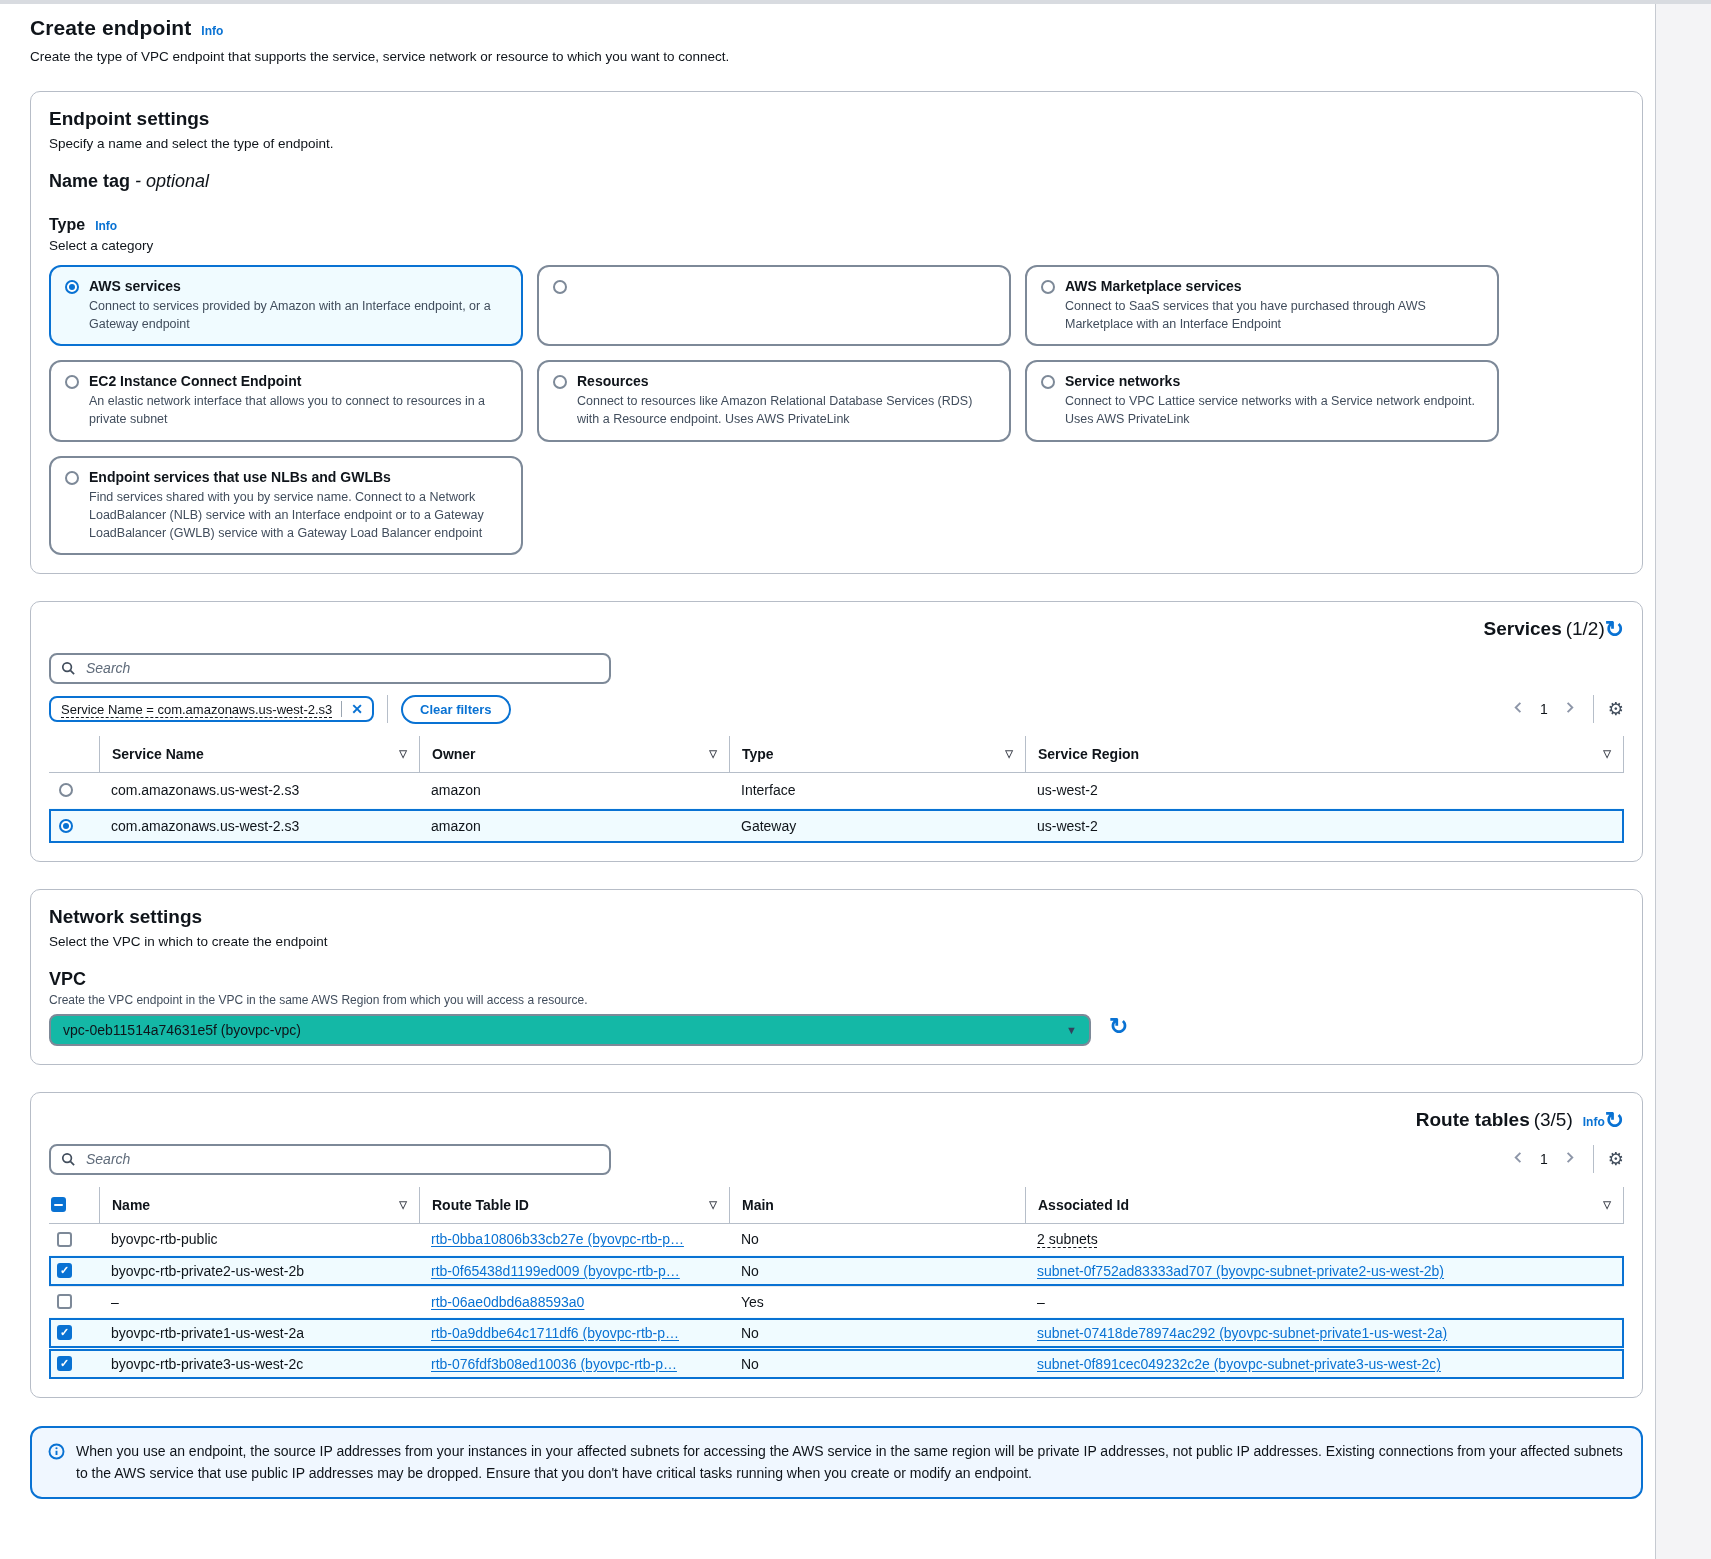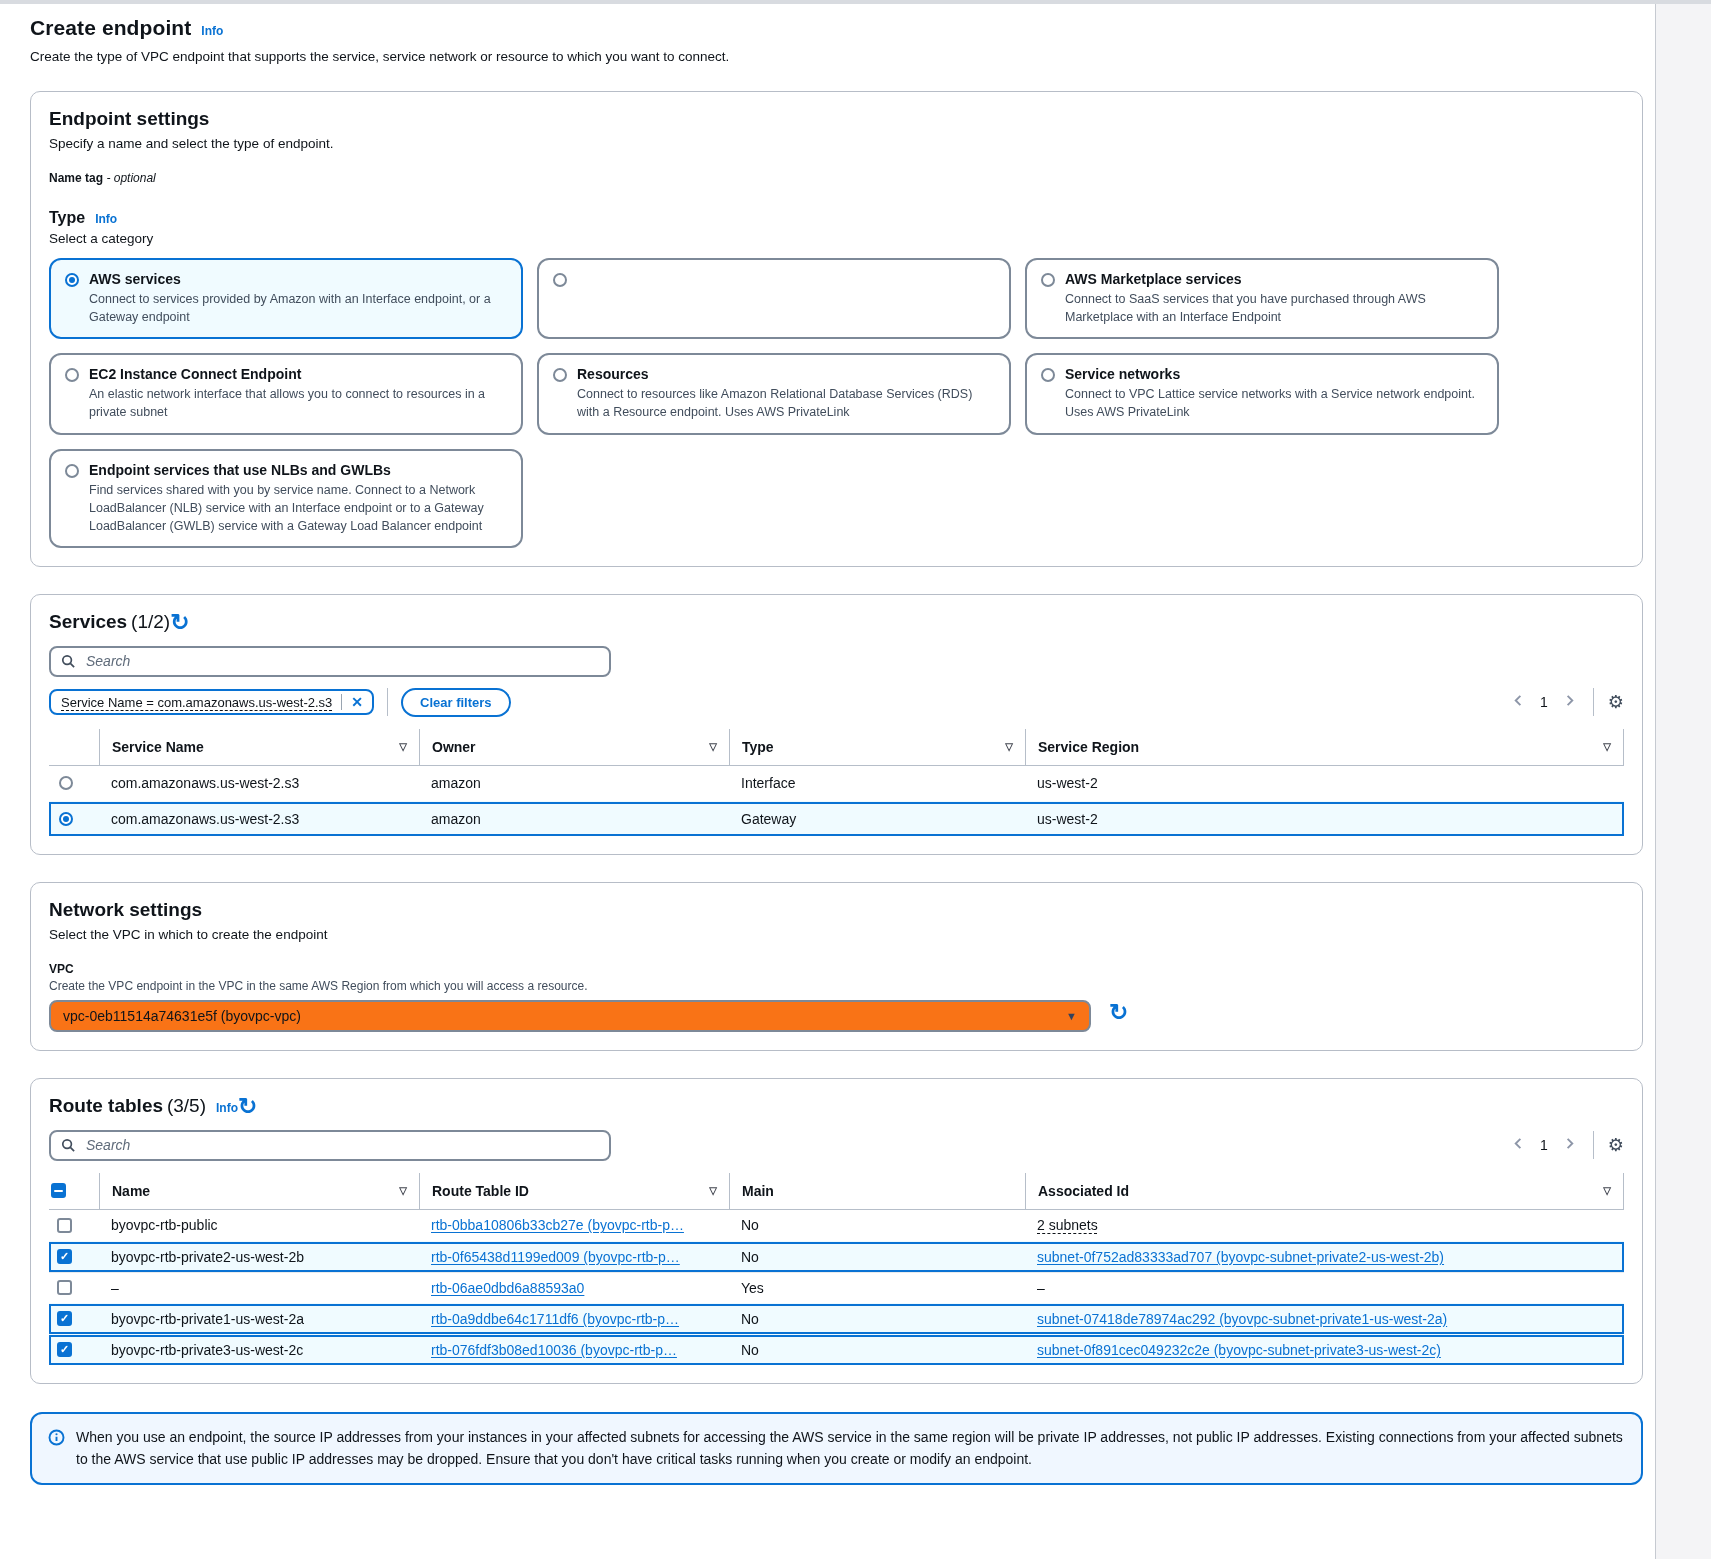--- a/index.html
+++ b/index.html
@@ -13,26 +13,26 @@
     background:#f4f4f6; border-left:1px solid #c6cad1; }
   .content { width:1613px; margin-left:30px; position:relative; }
 
   .page-header { margin-top:12px; }
   .page-title { font-size:21px; font-weight:700; display:inline; letter-spacing:.1px; }
   .info-link { color:#0972d3; font-size:12px; font-weight:700; text-decoration:none; margin-left:10px; cursor:pointer; }
   .page-desc { font-size:13.5px; margin-top:9px; }
 
   .card { border:1px solid #b7bdc7; border-radius:10px; background:#fff;
     padding:16px 18px 18px; margin-top:27px; }
-  .card-head { display:flex; justify-content:flex-start; align-items:flex-start; }
+  .card-head { display:flex; justify-content:flex-end; align-items:flex-start; }
   .card-title { font-size:19px; font-weight:700; display:inline; }
   .card-count { font-size:19px; font-weight:400; }
   .card-sub { font-size:13.5px; margin-top:6px; }
 
-  .field-label { font-size:12px; font-weight:700; margin-top:20px; }
+  .field-label { font-size:18px; font-weight:700; margin-top:20px; }
   .optional { font-style:italic; font-weight:400; }
   .help-text { font-size:12px; color:#414d5c; margin-top:3px; }
   .text-input { margin-top:7px; width:932px; height:31px; border:2px solid #7d8998;
     border-radius:8px; padding:0 12px; font:14px "Liberation Sans", sans-serif; color:#0f141a; display:block; }
 
   .type-row { margin-top:24px; }
   .tile-grid { display:grid; grid-template-columns:repeat(3,474px); gap:14px; margin-top:12px; }
   .tile { border:2px solid #7d8998; border-radius:12px; padding:11px 14px; display:flex; gap:10px;
     background:#fff; cursor:pointer; align-items:flex-start; }
   .tile.selected { border-color:#0972d3; background:#f0fbff; }
@@ -87,21 +87,21 @@
   .cb { width:15px; height:15px; border:2px solid #7d8998; border-radius:3px; background:#fff;
     display:flex; align-items:center; justify-content:center; cursor:pointer; }
   .cb.on, .cb.ind { background:#0972d3; border-color:#0972d3; }
   .cb .mark { color:#fff; font-size:11px; font-weight:700; line-height:1; }
   .cb.ind::after { content:""; width:9px; height:2.5px; background:#fff; border-radius:1px; }
 
   a.link { color:#0972d3; text-decoration:underline; text-underline-offset:2px; cursor:pointer; }
   .dashed-link { color:#0f141a; text-decoration:underline dashed; text-decoration-thickness:1px; text-underline-offset:3px; cursor:pointer; }
 
   .select-box { margin-top:7px; width:1042px; height:32px; border:2px solid #7d8998; border-radius:8px;
-    display:flex; align-items:center; justify-content:space-between; padding:0 12px; cursor:pointer; background:#f97316; }
+    display:flex; align-items:center; justify-content:space-between; padding:0 12px; cursor:pointer; background:#14b8a6; }
   .caret { font-size:11px; color:#33415c; }
   .select-row { display:flex; align-items:center; gap:18px; }
 
   .alert { margin-top:28px; border:2px solid #0972d3; border-radius:12px; background:#f0f7ff;
     padding:13px 16px; display:flex; gap:11px; font-size:14px; line-height:1.55; }
   .alert-icon { flex:0 0 auto; margin-top:2px; }
 </style>
 </head>
 <body>
 

